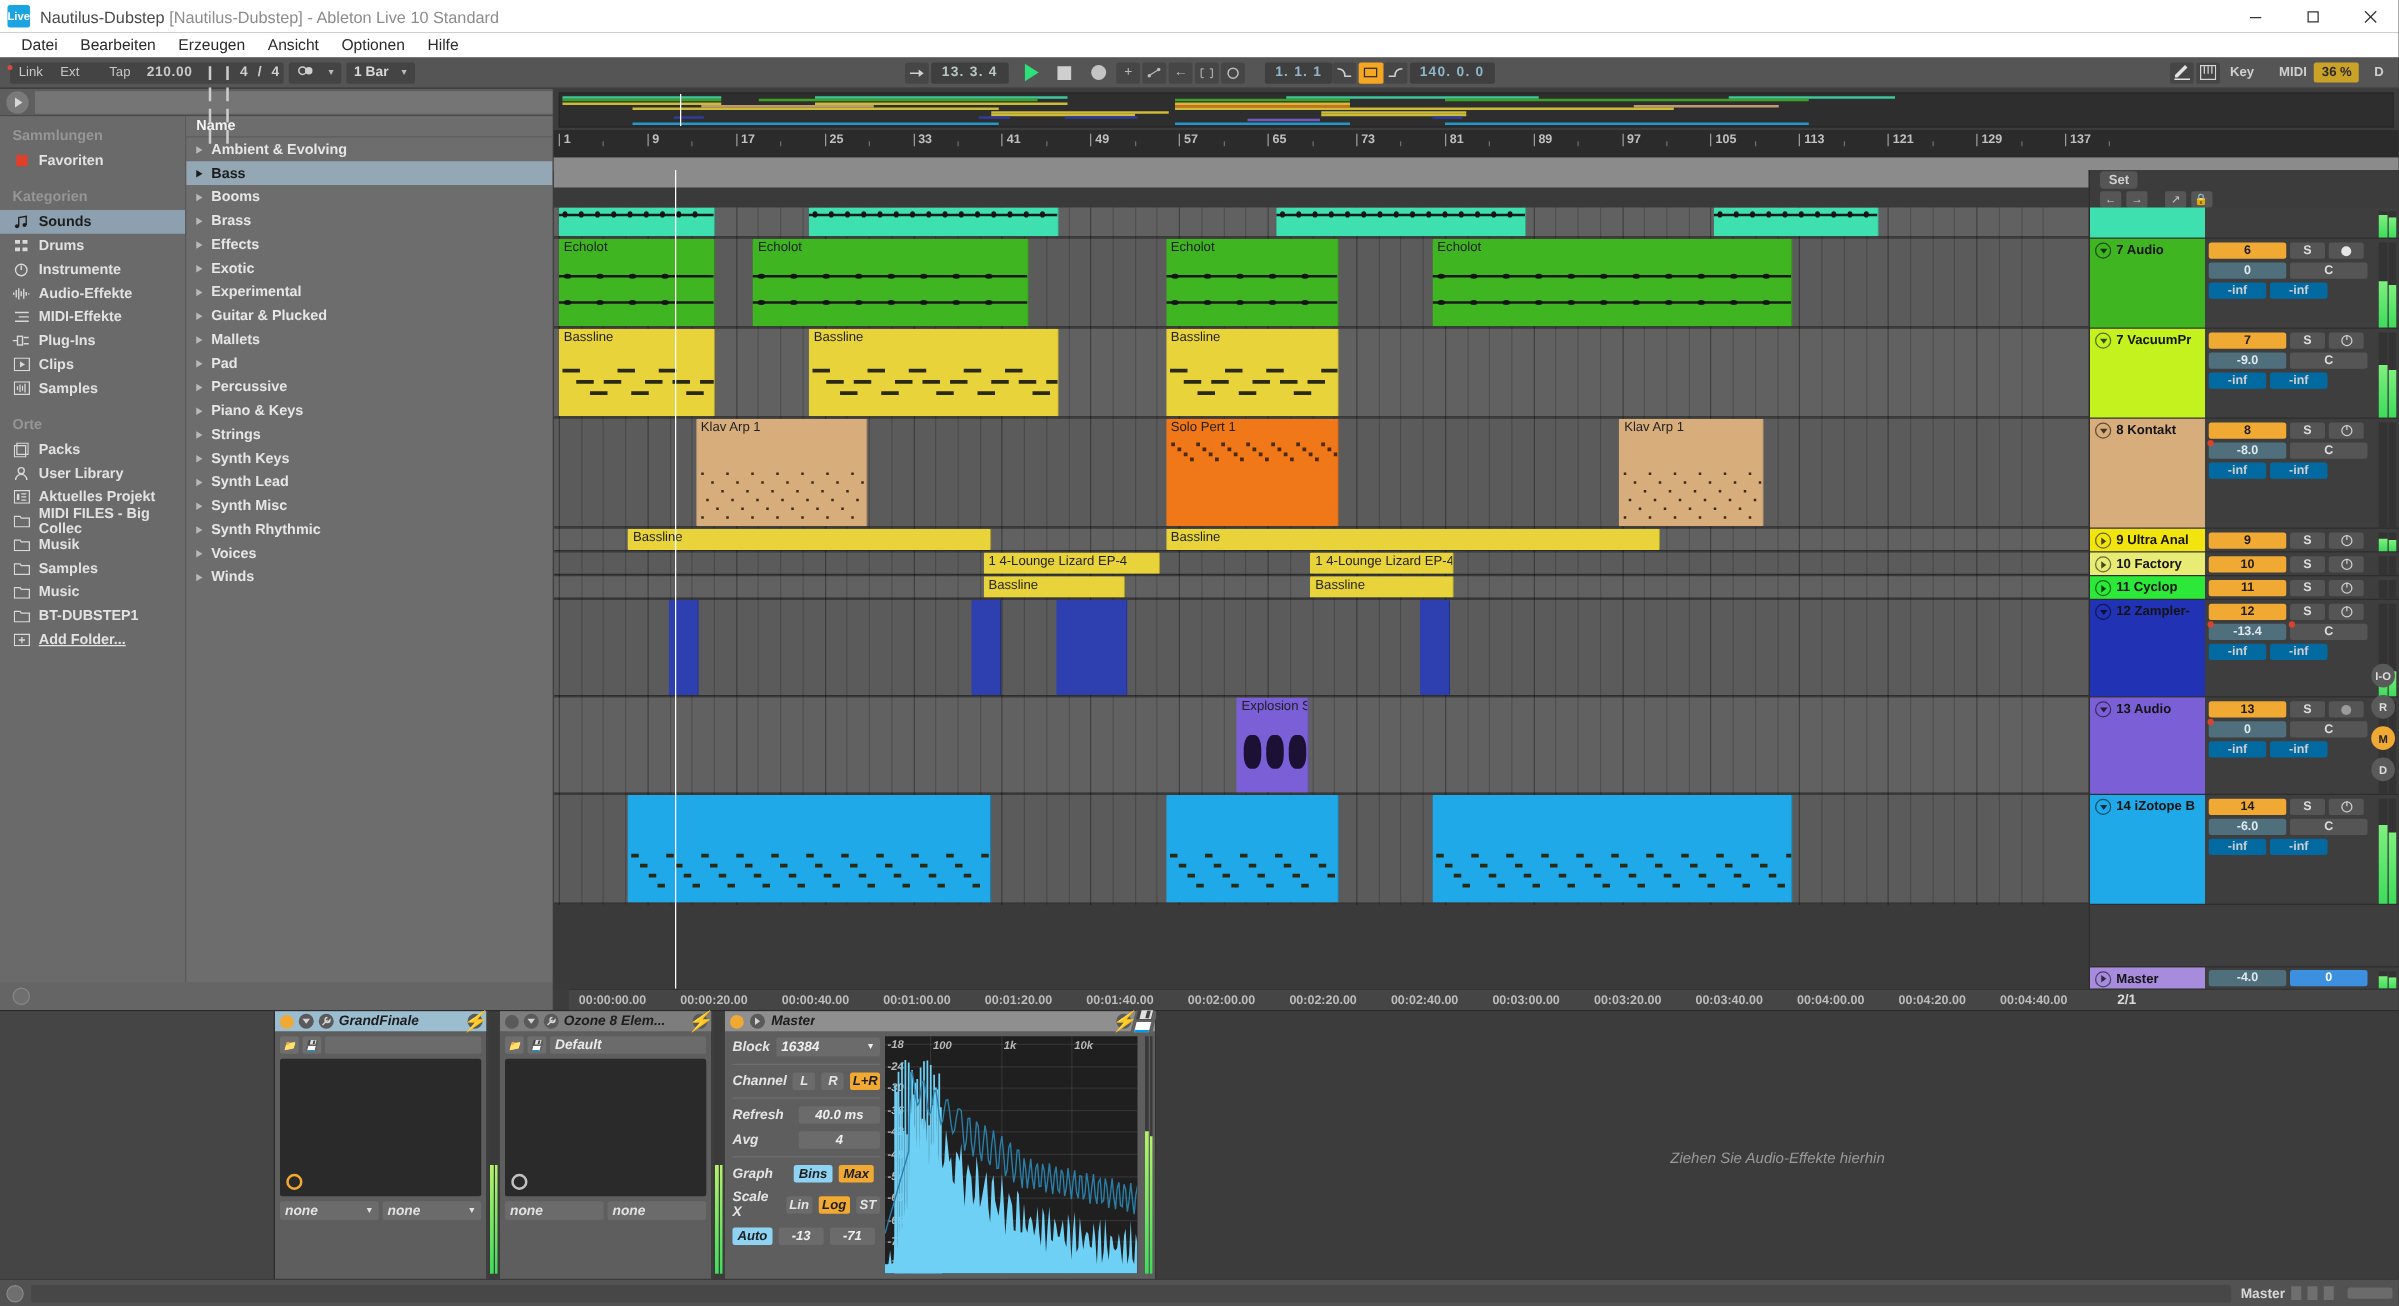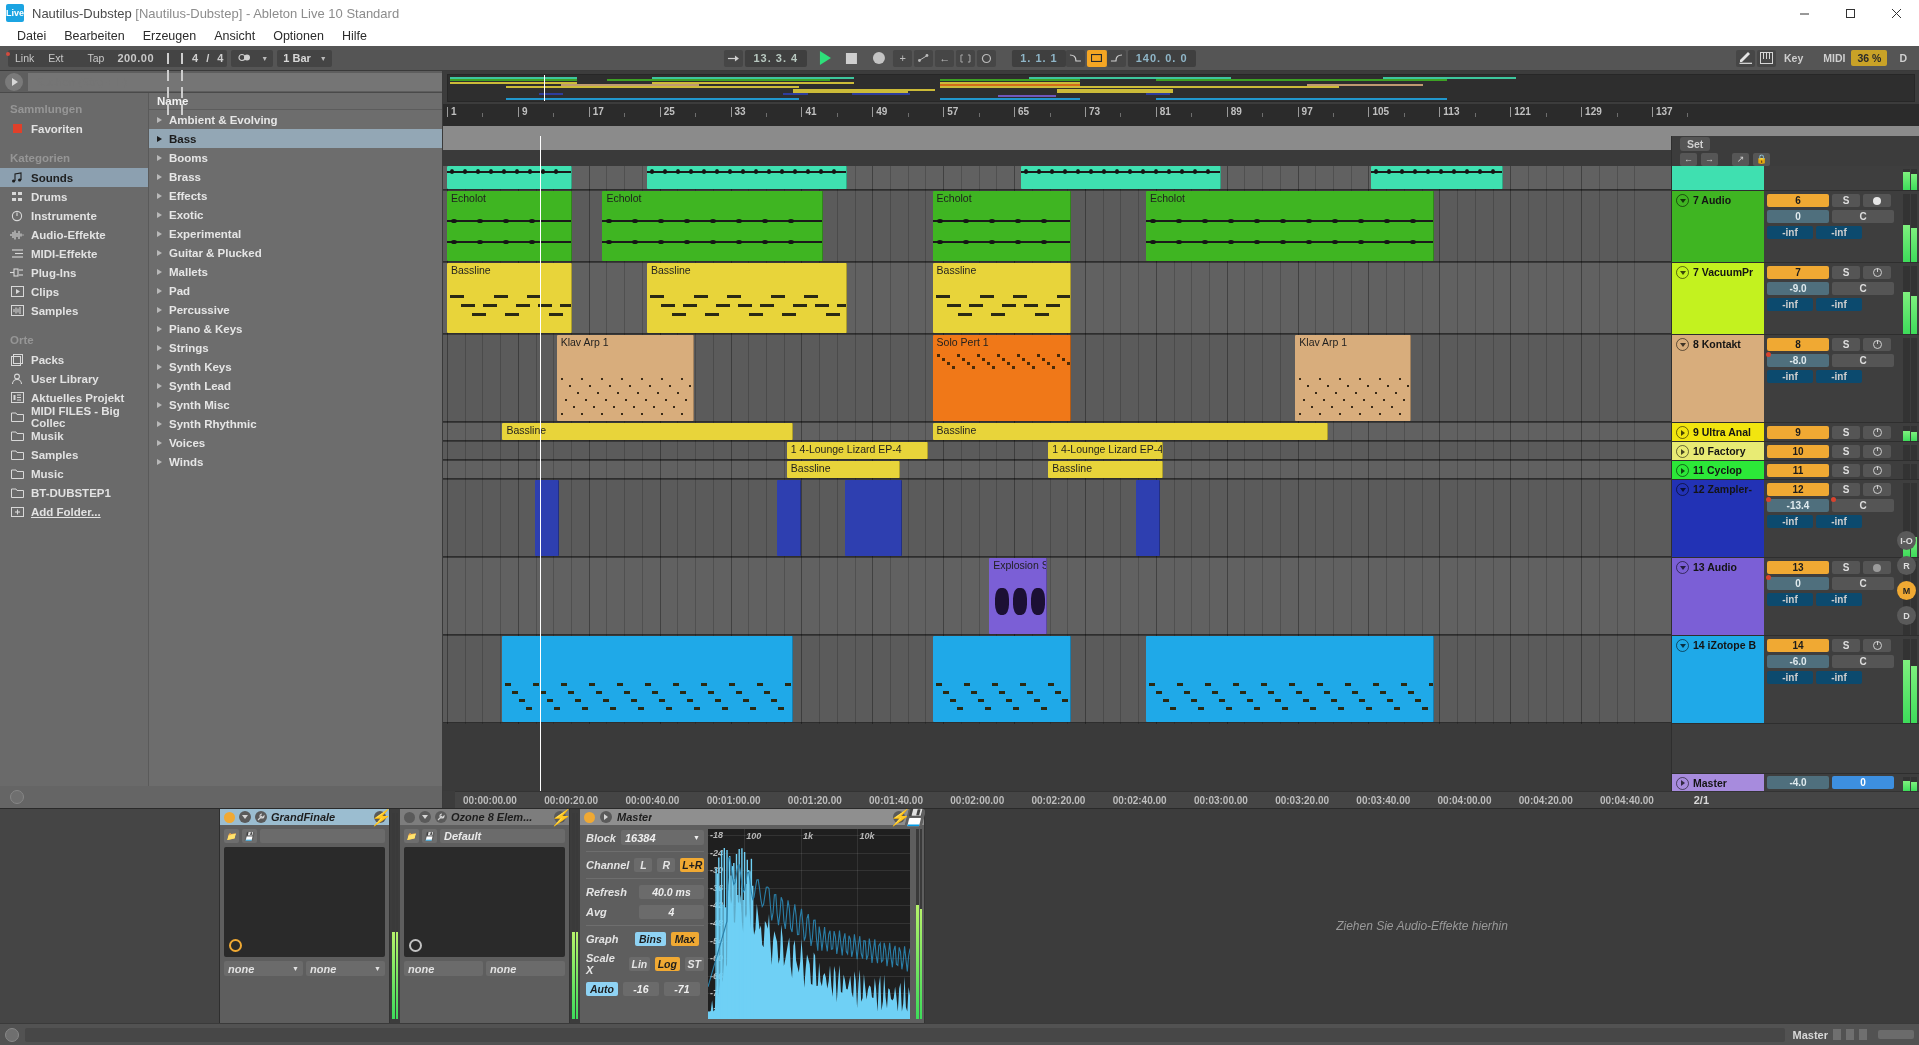--- a/index.html
+++ b/index.html
@@ -119,21 +119,21 @@
   .cell{height:13px;border-radius:2px;font-size:10px;display:flex;align-items:center;justify-content:center;font-weight:bold;}
   .c-num{background:#f0a933;color:#1c1c1c;width:62px;}
   .c-s{background:#555;color:#ddd;width:28px;}
   .c-arm{background:#555;width:28px;display:flex;align-items:center;justify-content:center;}
   .dot-w{width:8px;height:8px;border-radius:50%;background:#e6e6e6;}
   .dot-g{width:8px;height:8px;border-radius:50%;background:#9b9b9b;}
   .knb{width:9px;height:9px;border-radius:50%;border:1.3px solid #cfcfcf;position:relative;}
   .knb::after{content:"";position:absolute;left:3px;top:-1px;width:1.3px;height:4px;background:#cfcfcf;}
   .c-vol{background:#4f6f7d;color:#dfeaee;width:62px;position:relative;}
   .c-pan{background:#555;color:#ddd;width:62px;}
-  .c-inf{background:#0c4a6e;color:#cfcfcf;width:46px;}
+  .c-inf{background:#0369a1;color:#cfcfcf;width:46px;}
   .reddot{position:absolute;left:-1px;top:-2px;width:5px;height:5px;border-radius:50%;background:#d9432e;}
   .meters{width:16px;display:flex;gap:1px;padding:3px 2px 0 0;flex:none;}
   .mtr{flex:1;background:#333;position:relative;}
   .mtr .fill{position:absolute;bottom:0;left:0;right:0;background:linear-gradient(to top,#3ddc5a,#7ef07e);}
   .master-row{position:absolute;left:0;right:0;bottom:0;height:18px;display:flex;border-top:1px solid #2e2e2e;background:#3e3e3e;}
   .rail{position:absolute;right:2px;width:20px;display:flex;flex-direction:column;gap:6px;}
   .rb{width:19px;height:19px;border-radius:50%;background:#5a5a5a;display:flex;align-items:center;justify-content:center;
       font-size:9px;color:#ddd;font-weight:bold;}
   .rb.on{background:#f0a933;color:#222;}
 
@@ -240,21 +240,21 @@
   </div>
 
   <div class="controlbar">
     <div style="width:8px"></div>
     <div class="cb-group">
       <div class="cb-btn">Link</div>
       <div class="cb-btn">Ext</div>
       <div style="width:10px"></div>
       <div class="cb-btn">Tap</div>
       <div class="tap-dot"></div>
-      <div class="cb-val cb-num">200.00</div>
+      <div class="cb-val cb-num">210.00</div>
       <div class="cb-btn metro"><i></i><i></i><i></i><i></i></div>
       <div class="cb-btn metro"><i></i><i></i><i></i><i></i></div>
       <div class="cb-sig">4</div>
       <div class="cb-sig">/</div>
       <div class="cb-sig">4</div>
     </div>
     <div class="cb-group">
       <div class="cb-btn">
         <svg width="13" height="9" viewBox="0 0 13 9">
             <circle cx="4" cy="4.5" r="3" fill="none" stroke="#cfcfcf" stroke-width="1.2"></circle>
@@ -1699,21 +1699,21 @@
             <div class="tog on">Max</div>
           </div>
           <div class="ctl-line">
             <div class="ctl-lab" style="width:44px">Scale X</div>
             <div class="tog">Lin</div>
             <div class="tog on">Log</div>
             <div class="tog">ST</div>
           </div>
           <div class="ctl-line">
             <div class="tog blue">Auto</div>
-            <div class="fld" style="width:36px">-16</div>
+            <div class="fld" style="width:36px">-13</div>
             <div class="fld" style="width:36px">-71</div>
           </div>
         </div>
         <div class="graph" id="anzgraph">
             <div class="g-h" style="top: 6px;"></div>
             <div class="gl-lab" style="left: 2px; top: 1px;">-18</div>
             <div class="g-h" style="top: 23.6px;"></div>
             <div class="gl-lab" style="left: 2px; top: 18.6px;">-24</div>
             <div class="g-h" style="top: 41.2px;"></div>
             <div class="gl-lab" style="left: 2px; top: 36.2px;">-30</div>

